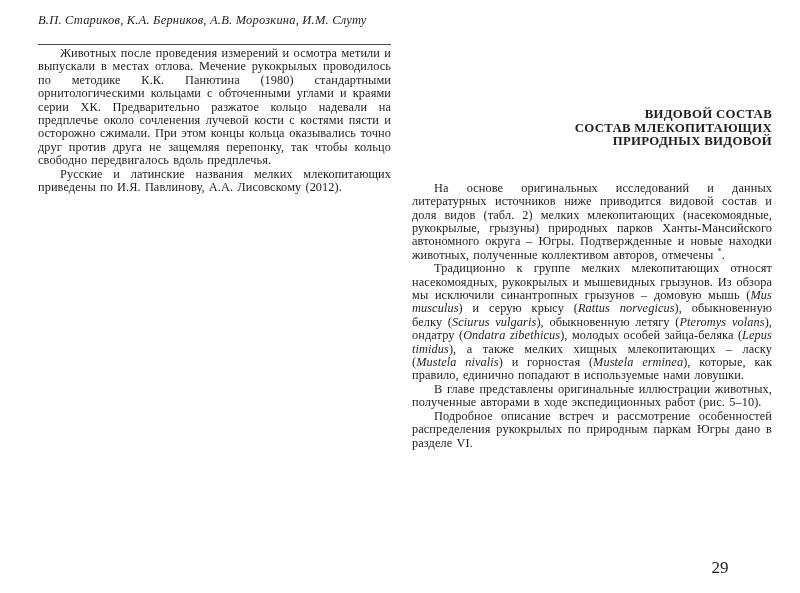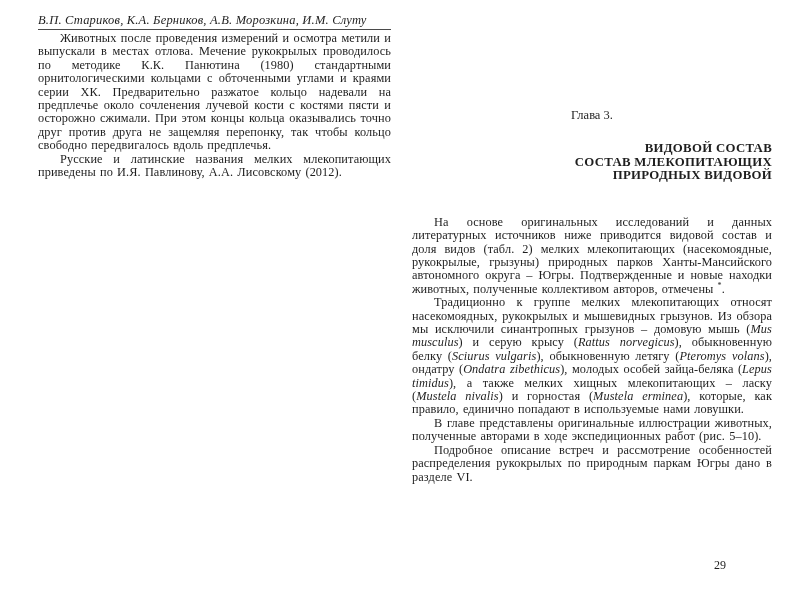--- a/index.html
+++ b/index.html
@@ -11,21 +11,21 @@
     overflow: hidden;
   }
   .spread { position: relative; width: 800px; height: 593px; background: #ffffff; }
 
   
   .col-left { position: absolute; left: 38px; top: 13px; width: 353px; }
   .running-header {
     font-style: italic;
     font-size: 12.5px;
     letter-spacing: 0.2px;
-    padding-bottom: 1px;
+    padding-bottom: 16px;
     border-bottom: 1.2px solid #4a4a4a;
     white-space: nowrap;
   }
   .body-text { margin-top: 2px; }
   .body-text p, .col-right .body-text p {
     margin: 0;
     font-size: 12.3px;
     line-height: 13.4px;
     text-align: justify;
     text-indent: 22px;
@@ -48,39 +48,38 @@
     font-size: 12.8px;
     line-height: 13.6px;
     letter-spacing: 0.3px;
   }
   .col-right .body-text { margin-top: 33px; font-family: Liberation Serif, serif; }
 
   .page-number {
     position: absolute;
     left: 700px; top: 558px;
     width: 40px;
-    font-size: 12px;
+    font-size: 17px;
     text-align: center;
   }
 </style>
 </head>
 <body>
 
 <div class="spread">
 
   <div class="col-left">
     <div class="running-header">В.П. Стариков, К.А. Берников, А.В. Морозкина, И.М. Слуту</div>
     <div class="body-text">
       <p><span>Животных после проведения измерений и осмотра метили и выпускали в местах отлова. Мечение рукокрылых проводилось по методике К.К. Панютина (1980) стандартными орнитологическими кольцами с обточенными углами и краями серии ХК. Предварительно разжатое кольцо надевали на предплечье около сочленения лучевой кости с костями пясти и осторожно сжимали. При этом концы кольца оказывались точно друг против друга не защемляя перепонку, так чтобы кольцо свободно передвигалось вдоль предплечья.</span></p>
       <p><span>Русские и латинские названия мелких млекопитающих приведены по И.Я. Павлинову, А.А. Лисовскому (2012).</span></p>
     </div>
   </div>
 
   <div class="col-right">
-    <div class="chapter-label">Глава 3.</div>
     <div class="chapter-title">
       <div>ВИДОВОЙ СОСТАВ</div>
       <div>СОСТАВ МЛЕКОПИТАЮЩИХ</div>
       <div>ПРИРОДНЫХ ВИДОВОЙ</div>
     </div>
     <div class="body-text">
       <p><span>На основе оригинальных исследований и данных литературных источников ниже приводится видовой состав и доля видов (табл. 2) мелких млекопитающих (насекомоядные, рукокрылые, грызуны) природных парков Ханты-Мансийского автономного округа – Югры. Подтвержденные и новые находки животных, полученные коллективом авторов, отмечены </span><sup>*</sup><span>.</span></p>
       <p><span>Традиционно к группе мелких млекопитающих относят насекомоядных, рукокрылых и мышевидных грызунов. Из обзора мы исключили синантропных грызунов – домовую мышь (</span><span class="it">Mus musculus</span><span>) и серую крысу (</span><span class="it">Rattus norvegicus</span><span>), обыкновенную белку (</span><span class="it">Sciurus vulgaris</span><span>), обыкновенную летягу (</span><span class="it">Pteromys volans</span><span>), ондатру (</span><span class="it">Ondatra zibethicus</span><span>), молодых особей зайца-беляка (</span><span class="it">Lepus timidus</span><span>), а также мелких хищных млекопитающих – ласку (</span><span class="it">Mustela nivalis</span><span>) и горностая (</span><span class="it">Mustela erminea</span><span>), которые, как правило, единично попадают в используемые нами ловушки.</span></p>
       <p><span>В главе представлены оригинальные иллюстрации животных, полученные авторами в ходе экспедиционных работ (рис. 5–10).</span></p>
       <p><span>Подробное описание встреч и рассмотрение особенностей распределения рукокрылых по природным паркам Югры дано в разделе VI.</span></p>

